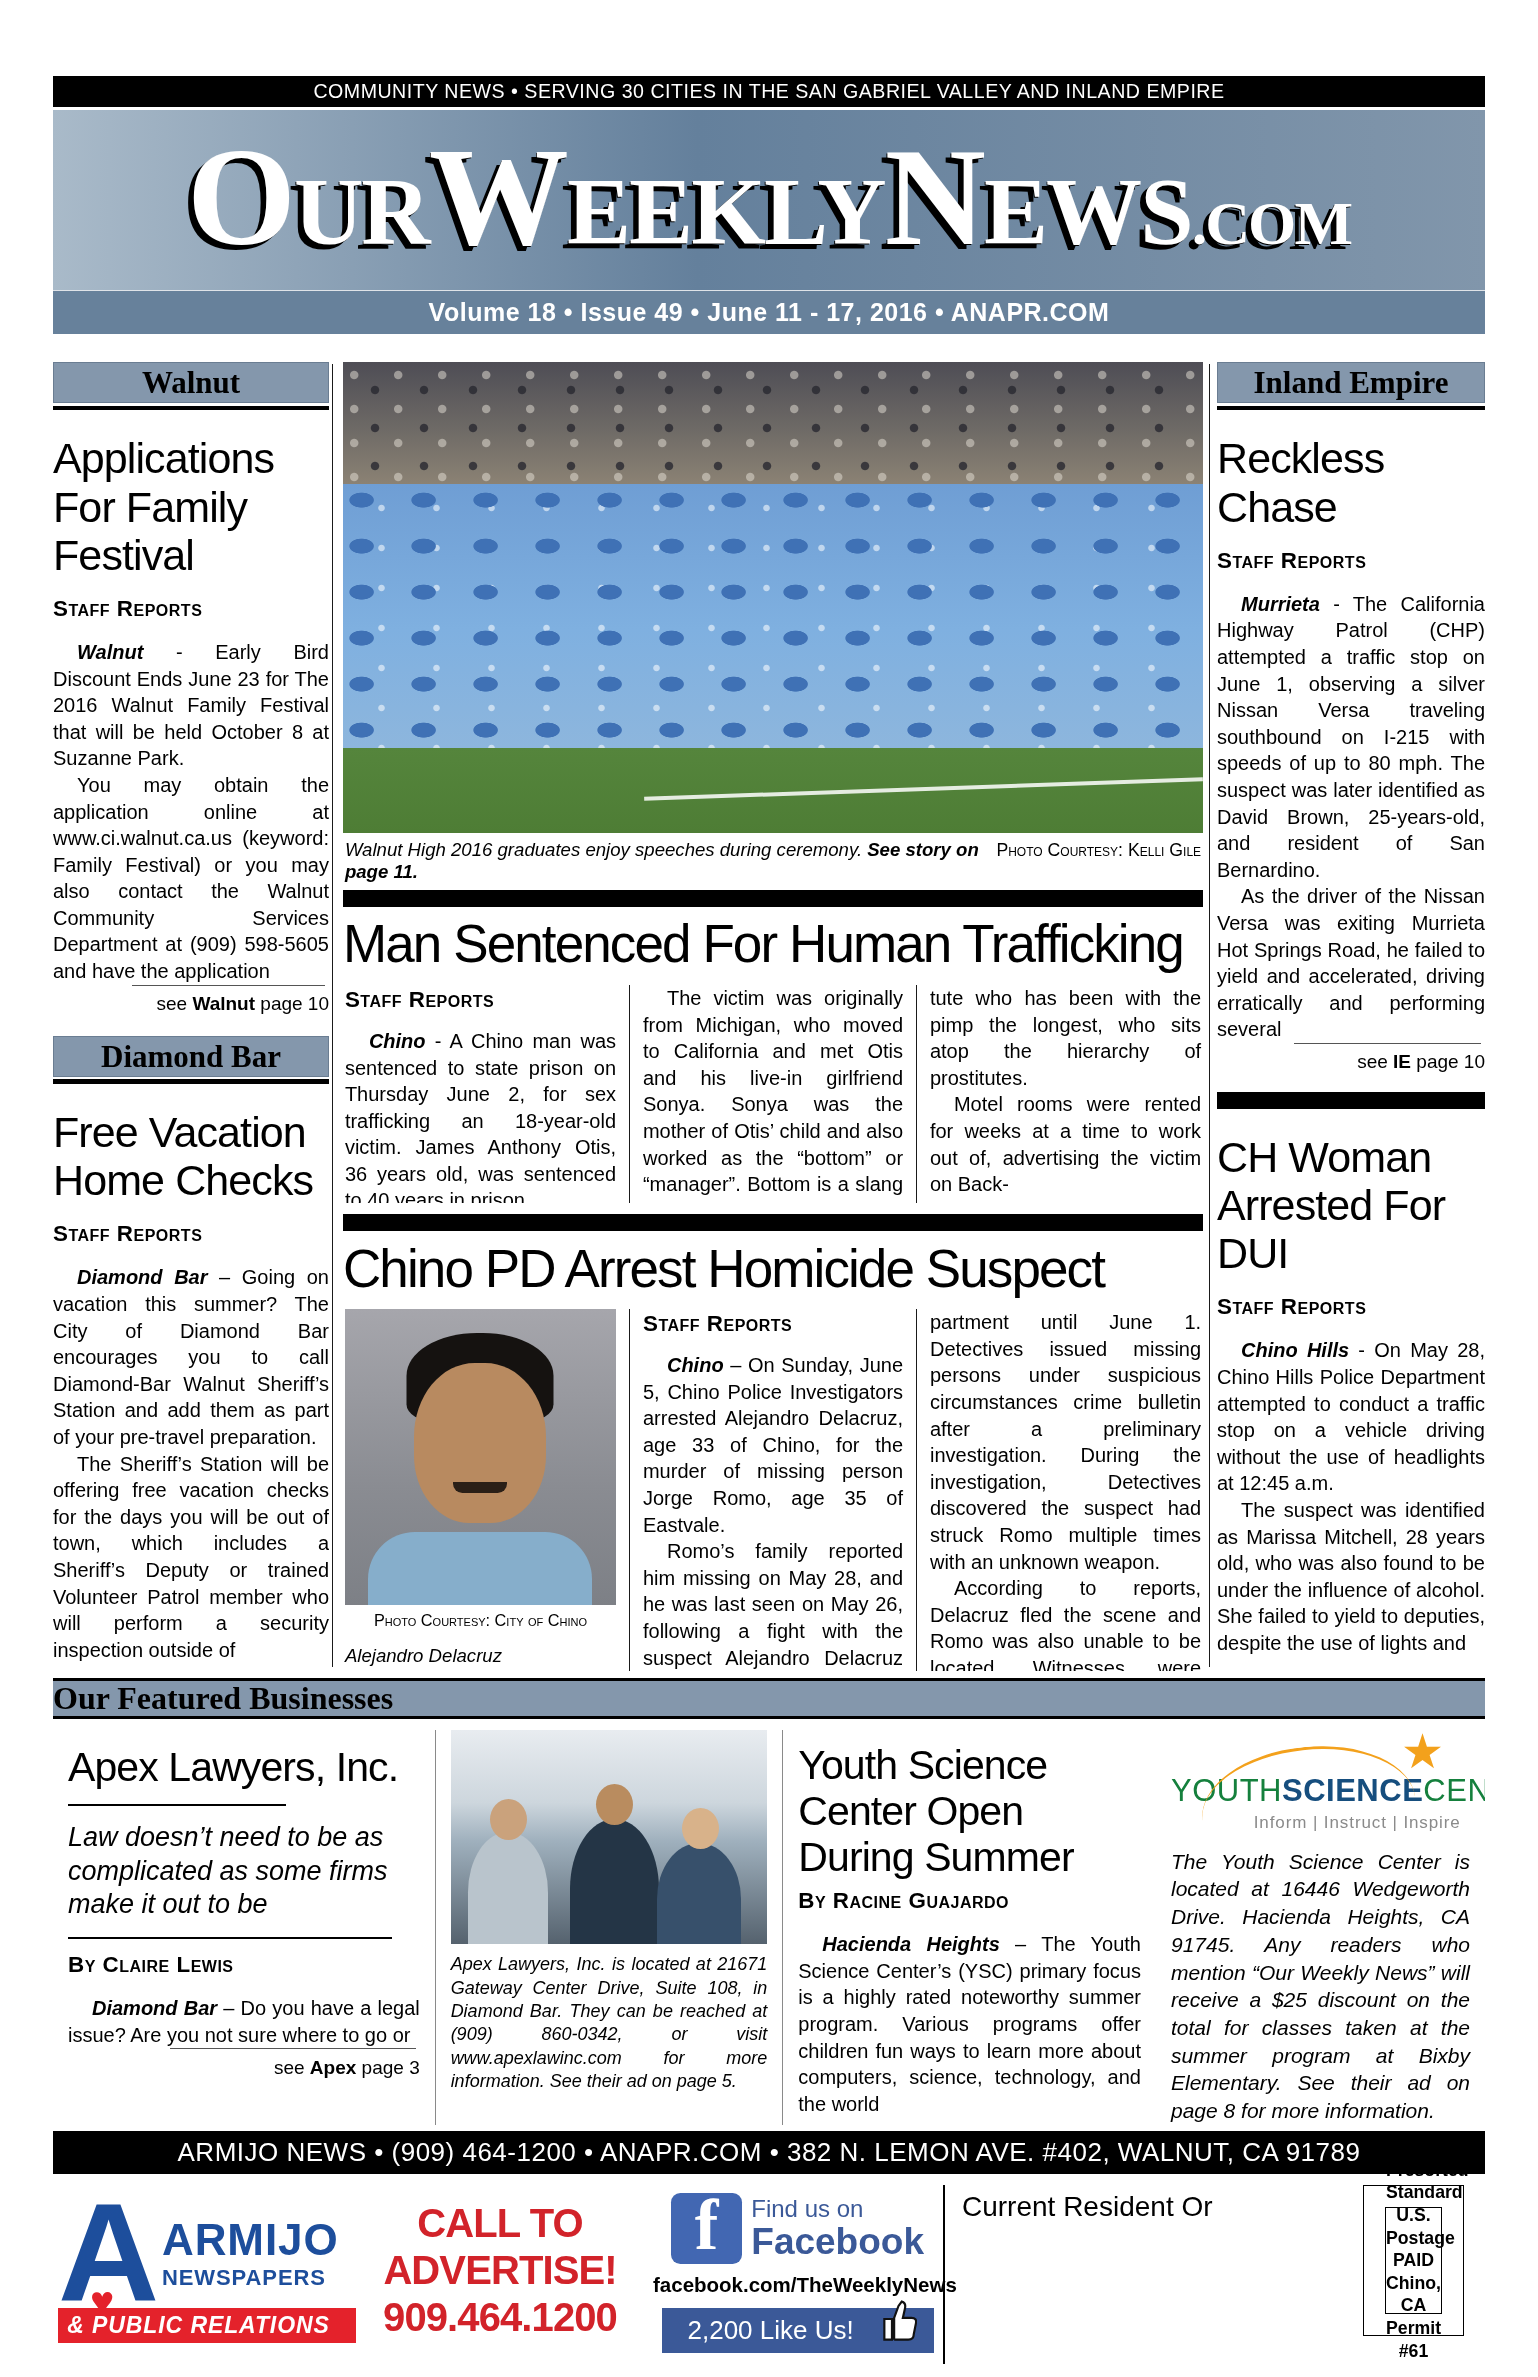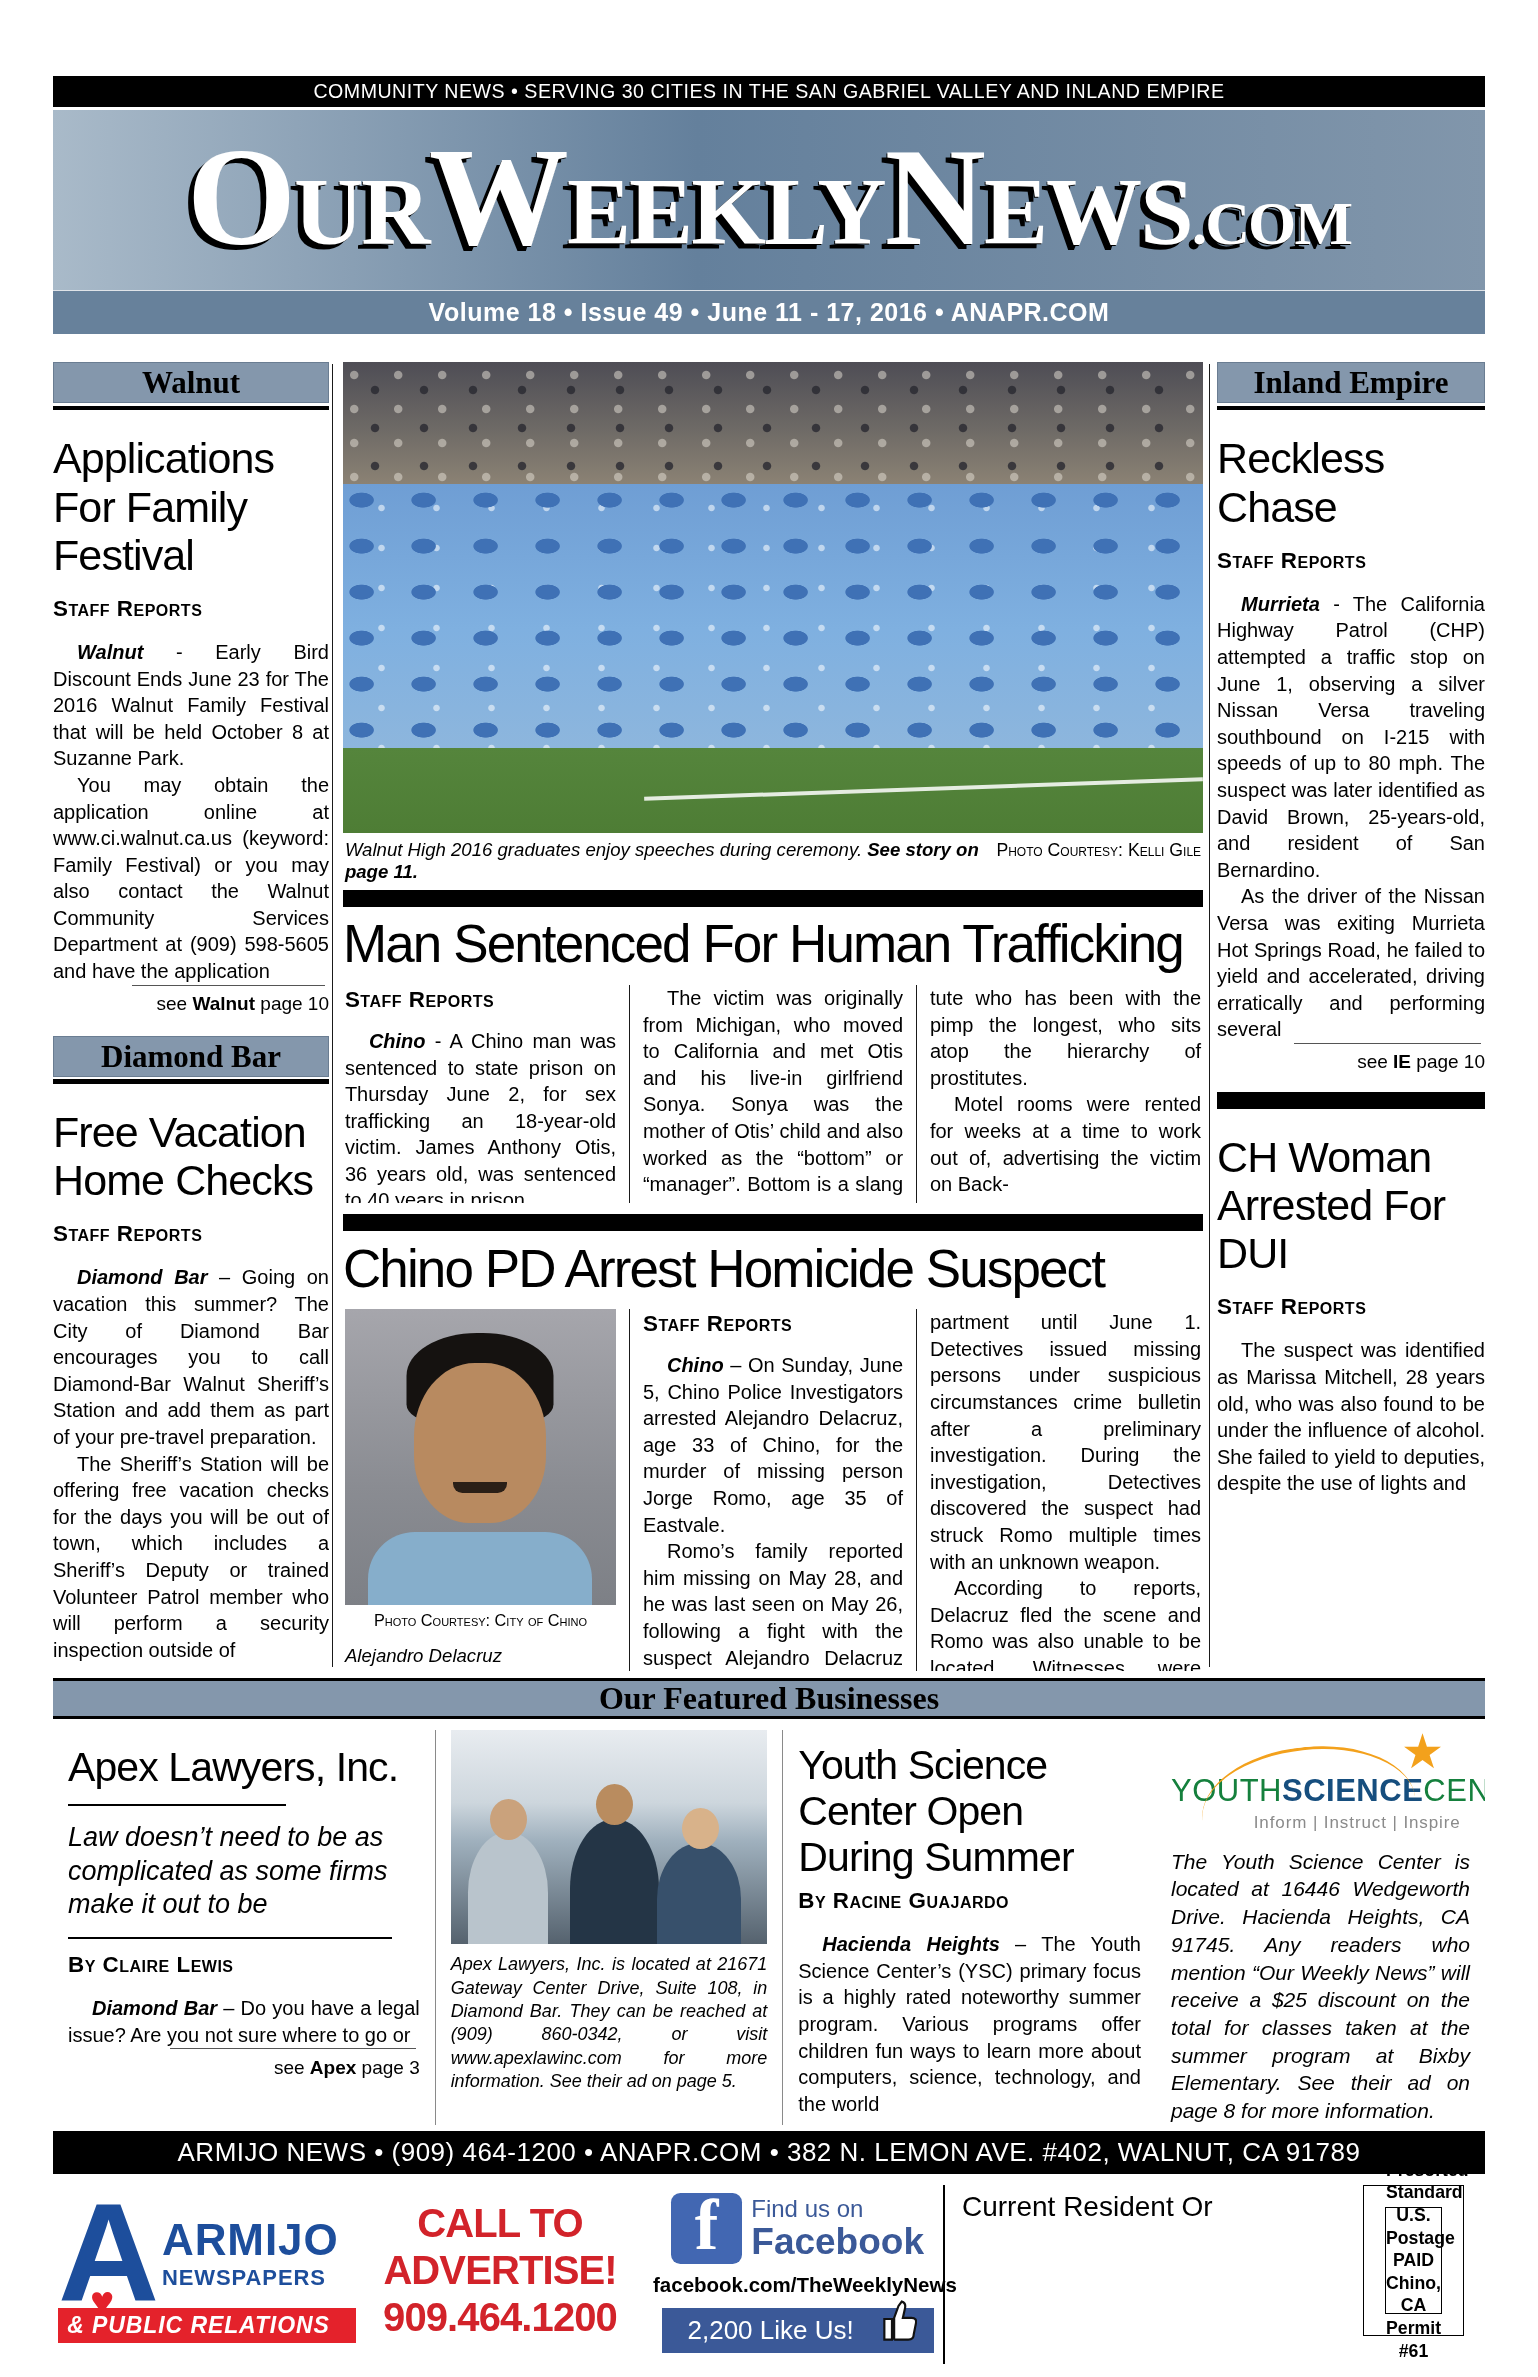--- a/index.html
+++ b/index.html
@@ -82,21 +82,21 @@
     background:#b88a60; border-radius:46% 46% 42% 42%; }
   .mg-stache { position:absolute; left:50%; top:173px; transform:translateX(-50%); width:54px; height:11.2px;
     background:#2a1f17; border-radius:0 0 9.3px 9.3px; }
   .mg-shirt { position:absolute; bottom:0; left:50%; transform:translateX(-50%); width:224px; height:73px;
     background:#86aecb; border-radius:47px 47px 0 0; }
   .mug-credit { font-variant:small-caps; font-size:16.3px; text-align:center; margin-top:5.6px; }
   .mug-name { font-style:italic; font-size:18.6px; margin-top:15px; }
 
   
   .feat-banner { position:absolute; left:53px; top:1678px; width:1432px; height:41px; background:#8497ac;
-    border-top:3.7px solid #000; border-bottom:3.7px solid #000; text-align:center;
+    border-top:3.7px solid #000; border-bottom:3.7px solid #000; 
     font-family:"Liberation Serif","DejaVu Serif",serif; font-weight:bold; font-size:32px; line-height:34px; }
   .feat { position:absolute; left:53px; top:1730px; width:1432px; height:395px; display:flex; overflow:hidden; }
   .feat .fcol { padding:0 15px; }
   .feat .fdiv { width:0.9px; background:#8a8a8a; }
   .apex-col { width:382px; }
   .apex-col .headline { font-size:41px; margin:15px 0 9.3px 0; }
   .short-rule { width:62%; border-top:2.8px solid #000; margin:13px 0 15px 0; }
   .full-rule { width:92%; border-top:2.8px solid #000; margin:15px 0 13px 0; }
   .apex-sub { font-style:italic; font-size:27px; line-height:1.25; }
   .photo-col { width:347px; padding-top:13px; }
@@ -277,20 +277,21 @@
         <span>page 10</span>
       </div>
     </div>
 
     <div class="hbar" style="margin-top:18.6px;"></div>
 
     <div>
       <div class="headline">CH Woman Arrested For DUI</div>
       <div class="byline">Staff Reports</div>
       <div class="bodytext">
+        <p><span class="lead">Chino Hills</span><span> - On May 28, Chino Hills Police Department attempted to conduct a traffic stop on a vehicle driving without the use of headlights at 12:45 a.m.</span></p>
         <p>The suspect was identified as Marissa Mitchell, 28 years old, who was also found to be under the influence of alcohol. She failed to yield to deputies, despite the use of lights and</p>
       </div>
 
     </div>
   </div>
 
   <div class="feat-banner">Our Featured Businesses</div>
 
   <div class="feat">
     <div class="fcol apex-col">

